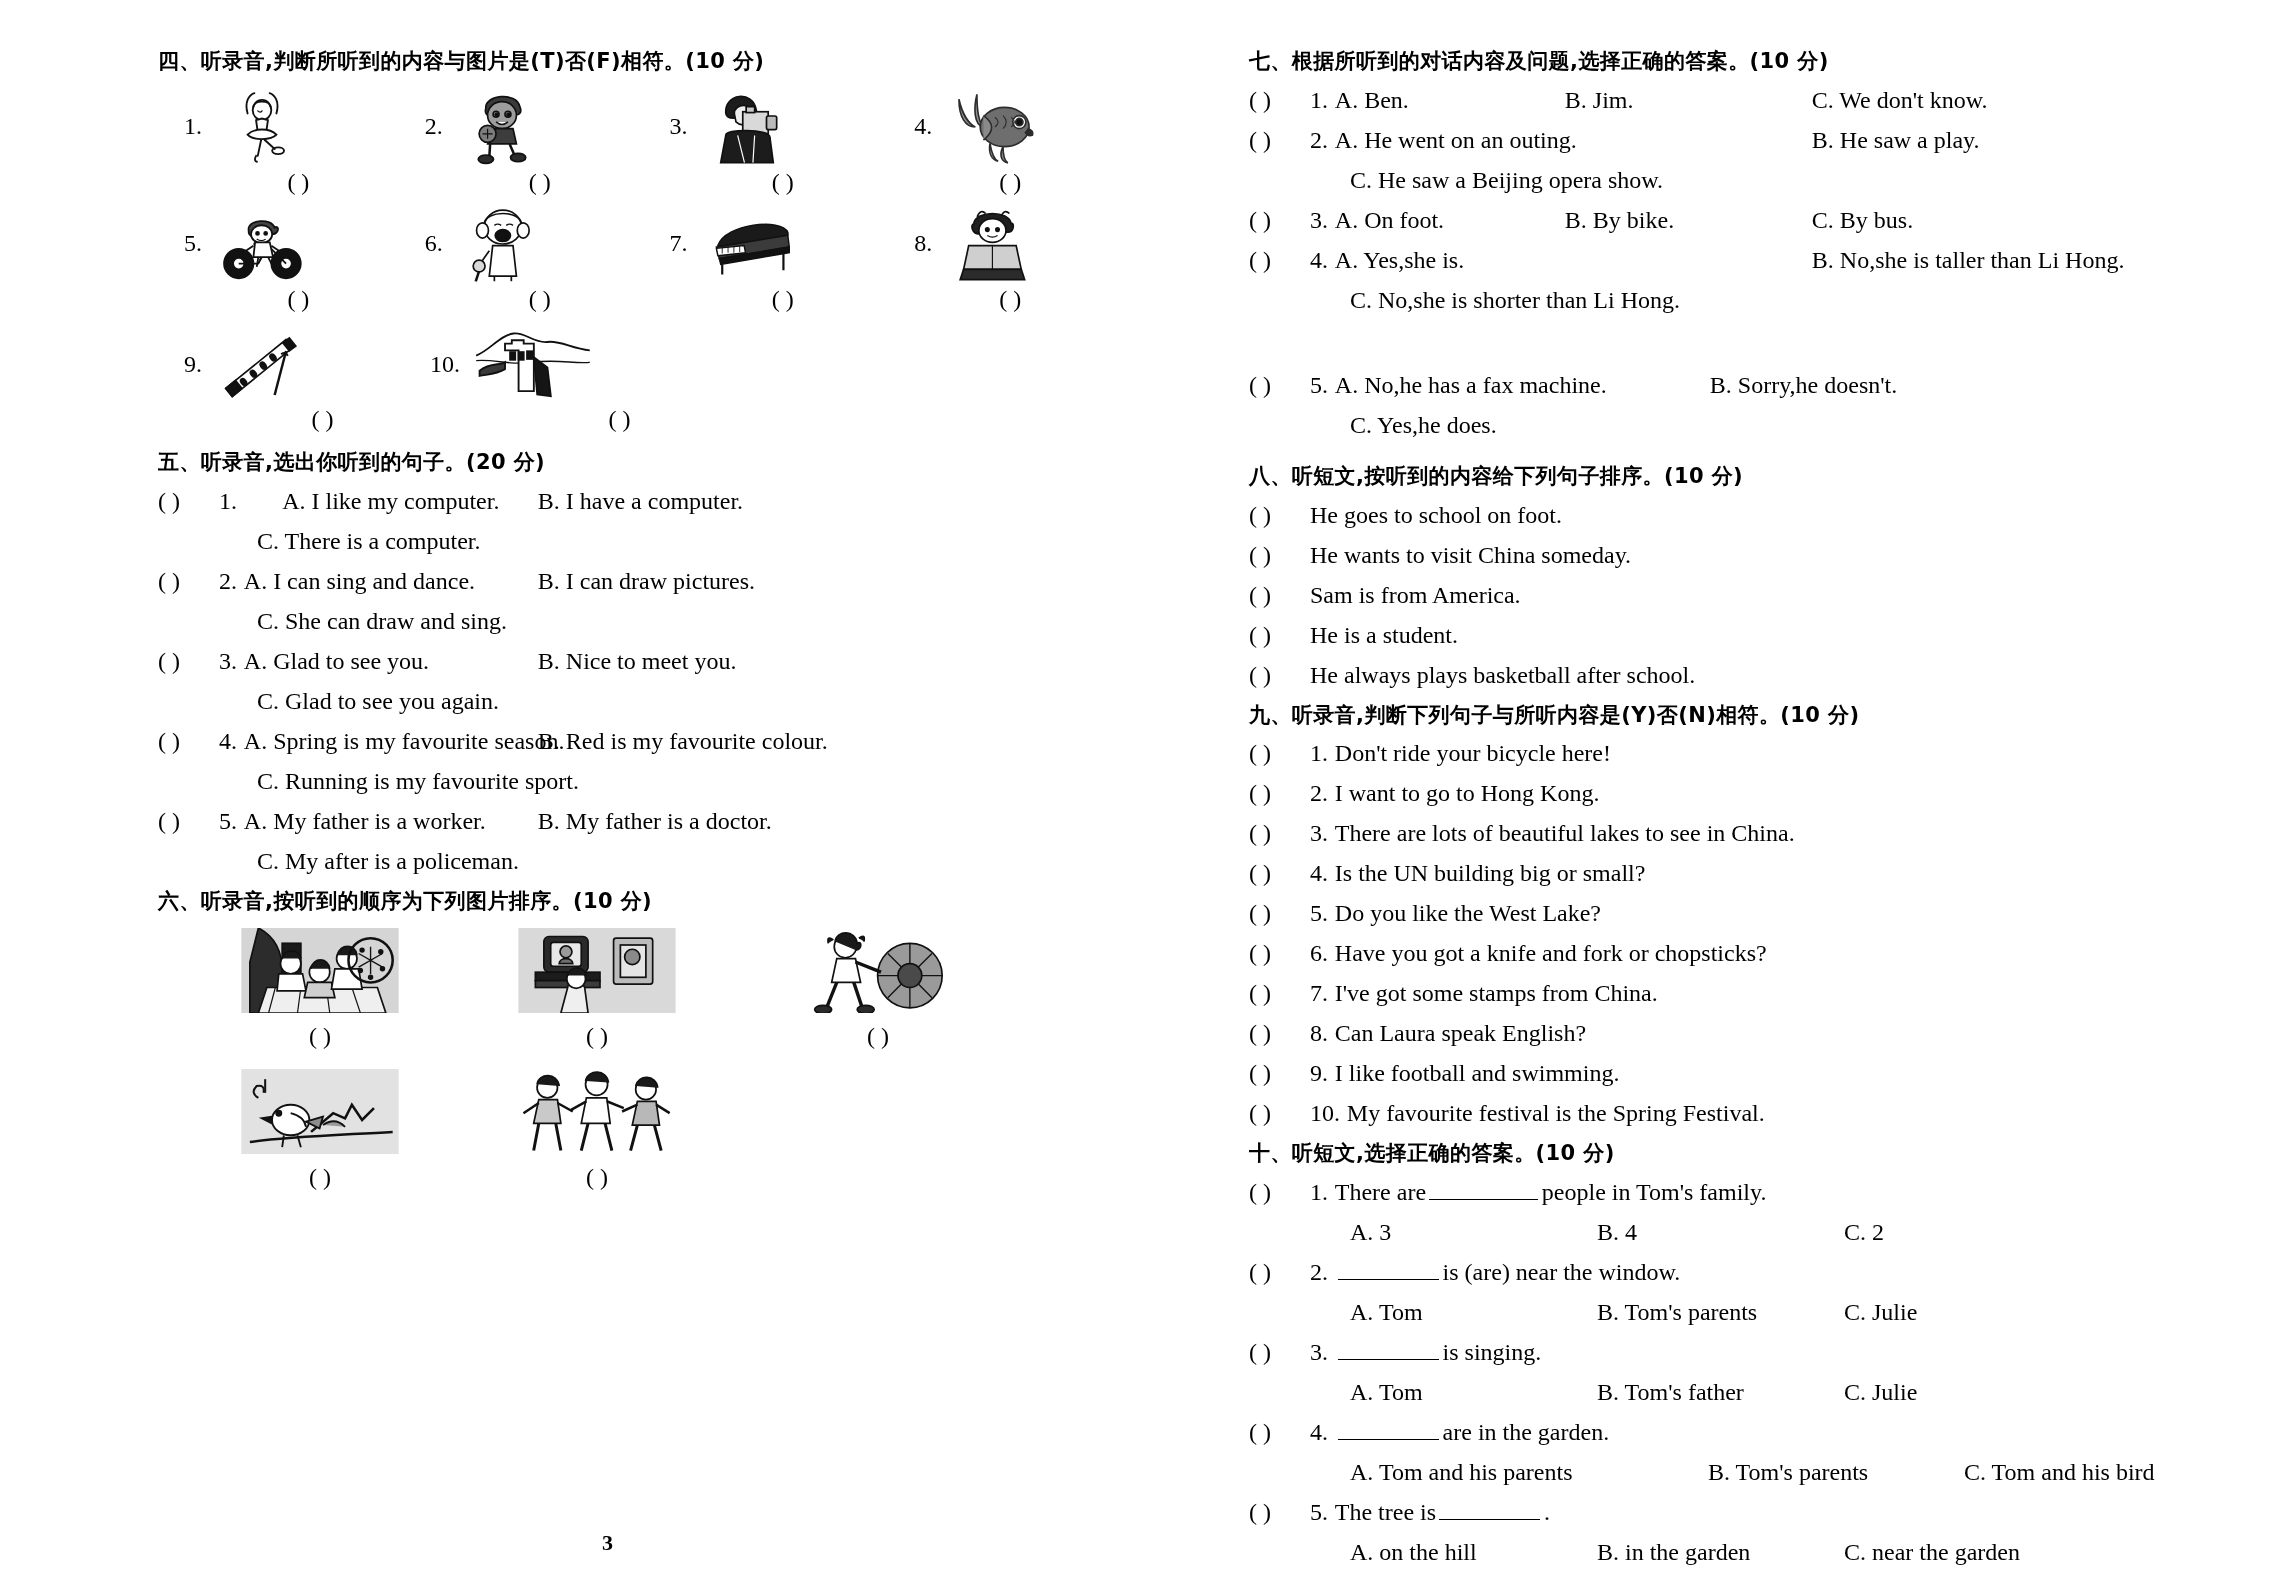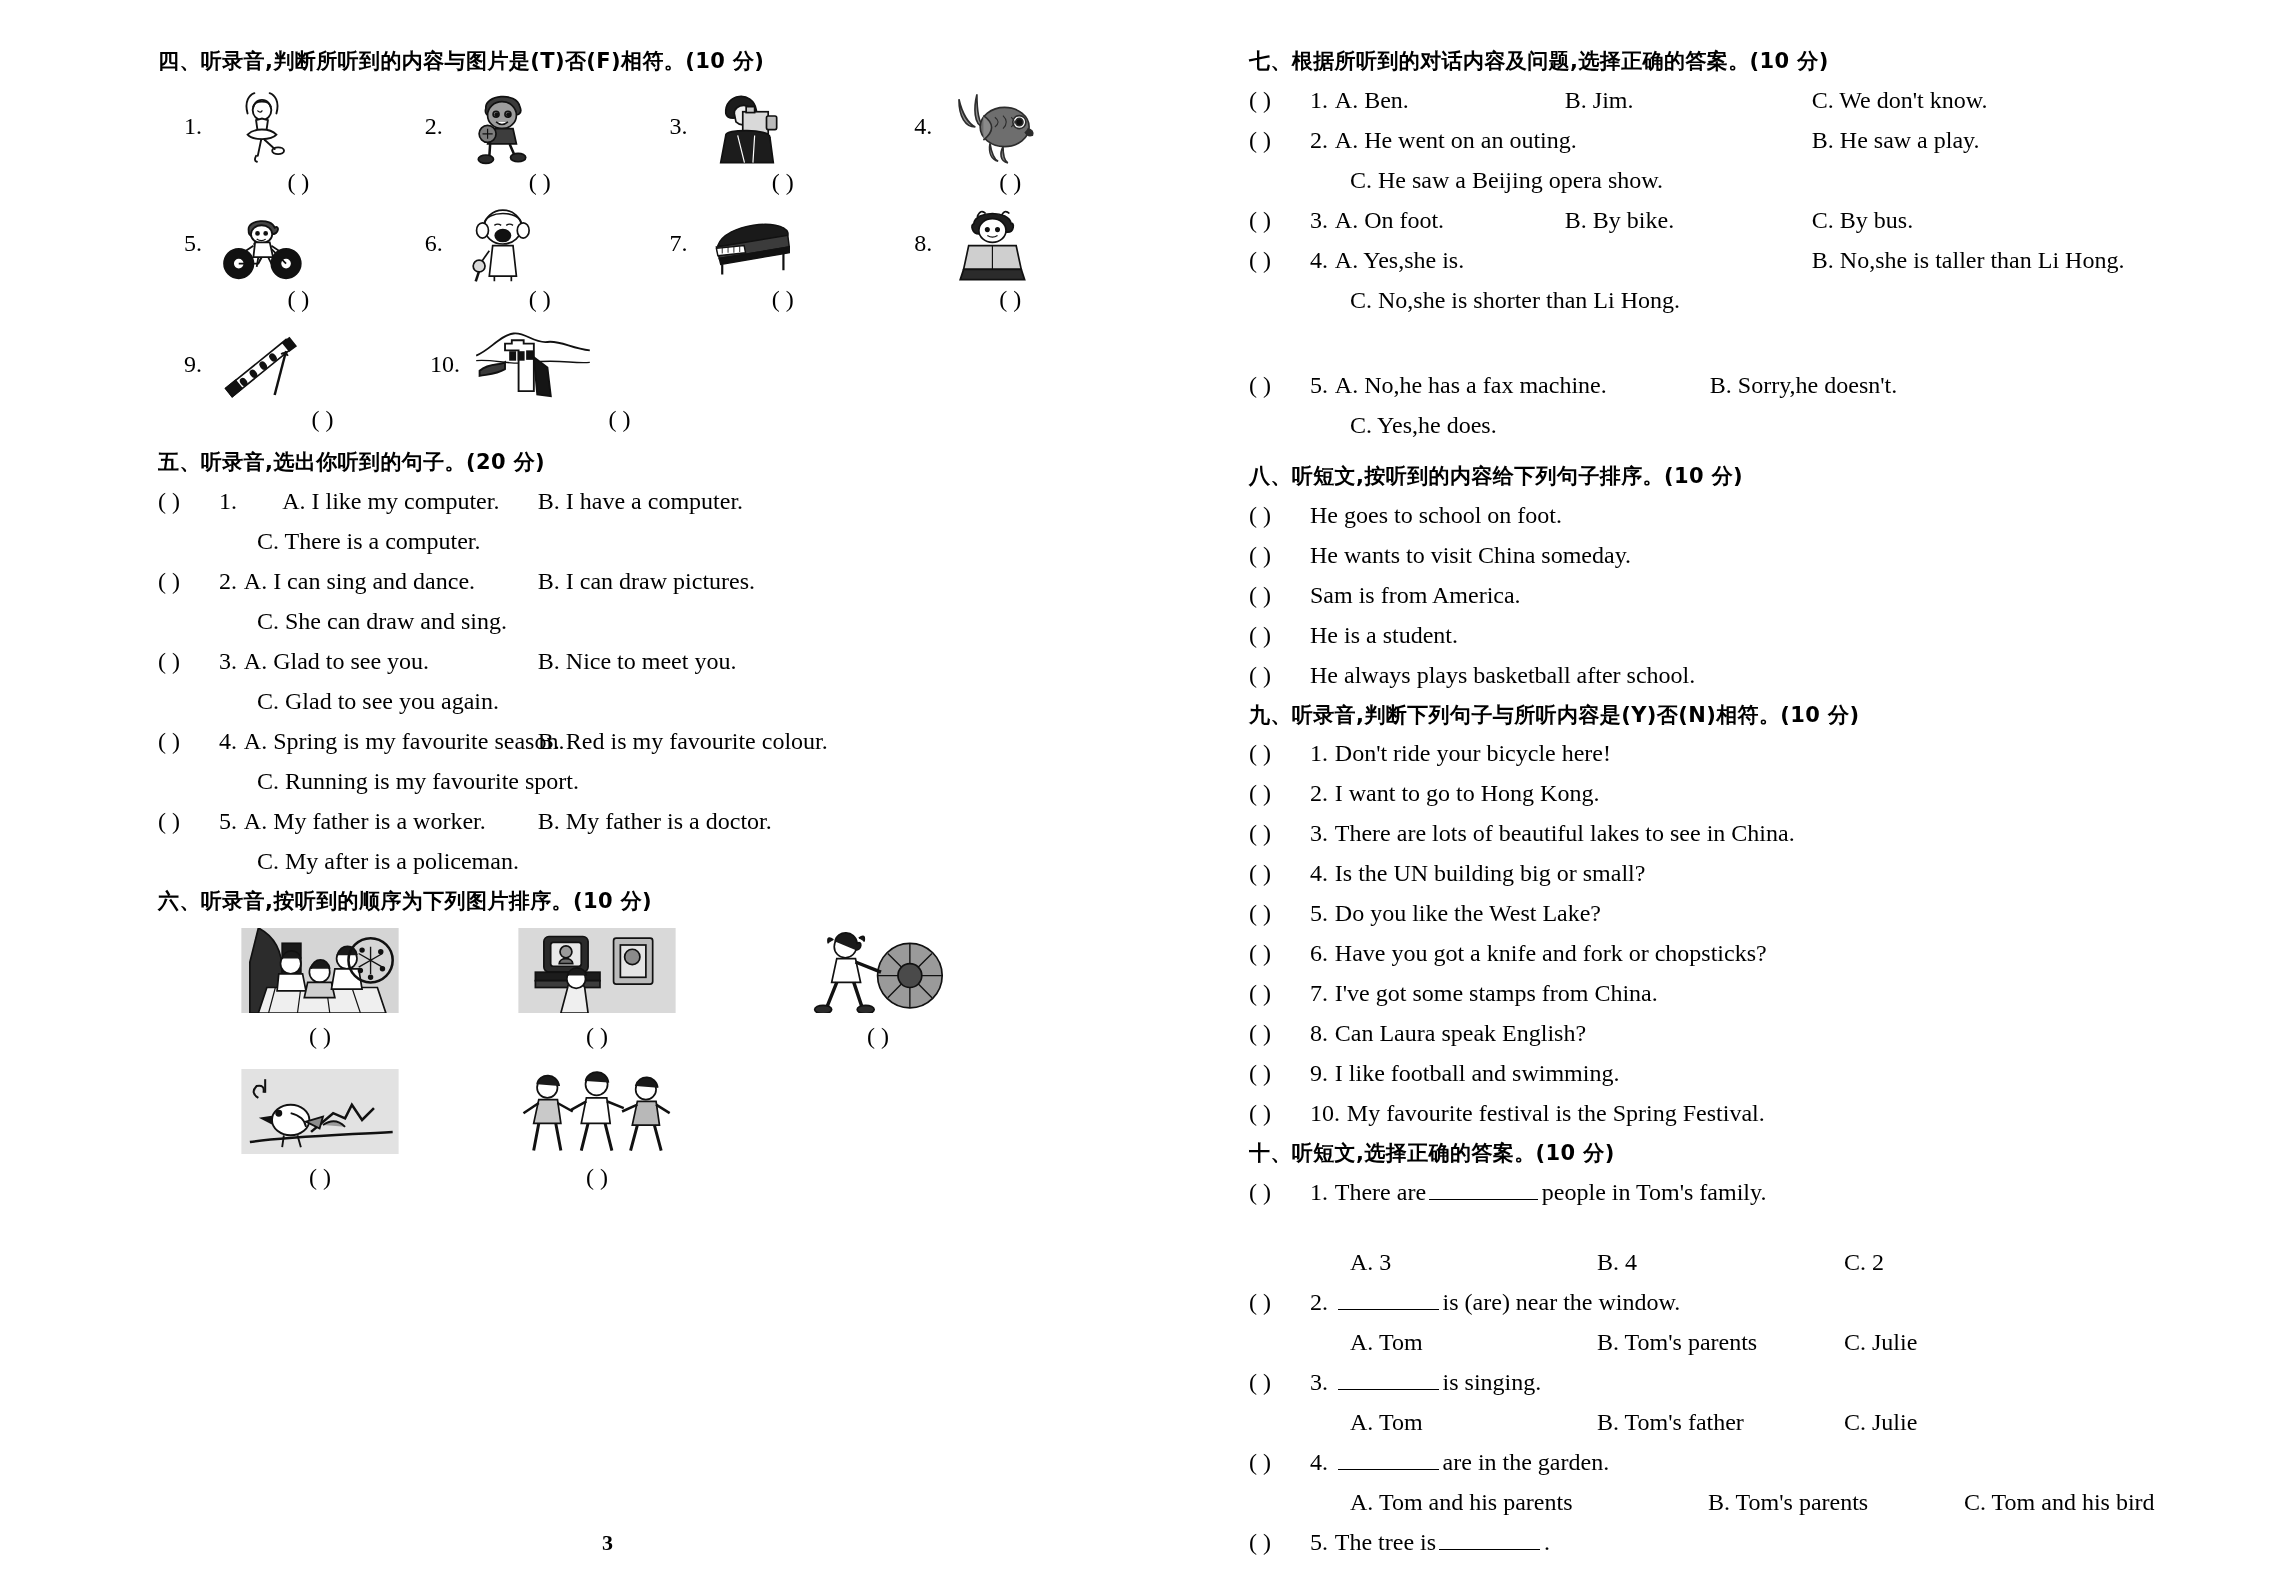--- a/index.html
+++ b/index.html
@@ -684,21 +684,21 @@
 
       <div class="qline">
         <span class="paren">(    )</span>
         <span class="qnum">1.</span>
         <span class="opt">There are</span>
         <span class="fillblank"></span>
         <span class="opt">people in Tom's family.</span>
       </div>
       <div class="qline indent-c2">
         <span class="opt" style="width:247px;">A. 3</span>
-        <span class="opt" style="width:247px;margin-top:30px;">B. 4</span>
+        <span class="opt" style="width:247px;">B. 4</span>
         <span class="opt">C. 2</span>
       </div>
 
       <div class="qline">
         <span class="paren">(    )</span>
         <span class="qnum">2.</span>
         <span class="fillblank sm"></span>
         <span class="opt">is (are) near the window.</span>
       </div>
       <div class="qline indent-c2">
@@ -731,18 +731,23 @@
         <span class="opt">C. Tom and his bird</span>
       </div>
 
       <div class="qline">
         <span class="paren">(    )</span>
         <span class="qnum">5.</span>
         <span class="opt">The tree is</span>
         <span class="fillblank sm"></span>
         <span class="opt">.</span>
       </div>
+      <div class="qline indent-c2">
+        <span class="opt" style="width:247px;">A. on the hill</span>
+        <span class="opt" style="width:247px;">B. in the garden</span>
+        <span class="opt">C. near the garden</span>
+      </div>
     </div>
 
   </div>
 
 </div>
 
 
 </body></html>

